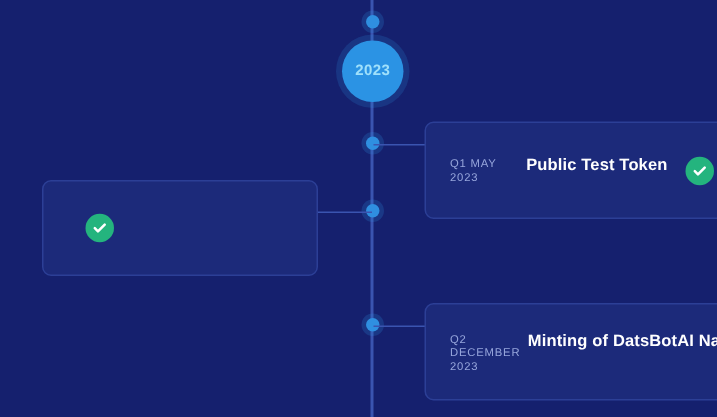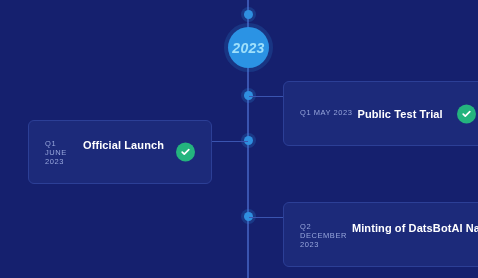--- a/index.html
+++ b/index.html
@@ -47,25 +47,24 @@
     width: 41px;
     height: 41px;
     border-radius: 50%;
     background: #2b93e4;
     display: flex;
     align-items: center;
     justify-content: center;
     box-shadow: 0 0 0 4px rgba(43,147,228,0.18);
   }
   .year-badge span {
-    font-size: 14px;
+    font-size: 10px;
     font-weight: bold;
     letter-spacing: 0.3px;
     color: #9fe0fb;
-    font-style: italic;
   }
 
   
   .connector {
     position: absolute;
     height: 1px;
     background: #3a54b0;
   }
   .conn-right-a { left: 249px; top: 95.5px;  width: 36px; }
   .conn-left-b  { left: 196px; top: 140.5px; width: 52px; }
@@ -141,36 +140,32 @@
   <div class="connector conn-right-c"></div>
 
   <div class="year-badge">
     <span>2023</span>
   </div>
 
   <div class="card card-public">
     <div class="card-inner">
       <div class="card-text">
         <div class="card-date">Q1 MAY 2023</div>
-        <div class="card-title">Public Test Trial</div>
+        <div class="card-title">Public Test Token</div>
       </div>
       <div class="check">
         <svg width="11" height="11" viewBox="0 0 11 11" aria-hidden="true">
           <path d="M2.2 5.6 L4.3 7.7 L8.8 3.2" fill="none" stroke="#ffffff" stroke-width="1.7" stroke-linecap="round" stroke-linejoin="round"></path>
         </svg>
       </div>
     </div>
   </div>
 
   <div class="card card-official">
     <div class="card-inner">
-      <div class="card-text">
-        <div class="card-date">Q1 JUNE 2023</div>
-        <div class="card-title">Official Launch</div>
-      </div>
       <div class="check">
         <svg width="11" height="11" viewBox="0 0 11 11" aria-hidden="true">
           <path d="M2.2 5.6 L4.3 7.7 L8.8 3.2" fill="none" stroke="#ffffff" stroke-width="1.7" stroke-linecap="round" stroke-linejoin="round"></path>
         </svg>
       </div>
     </div>
   </div>
 
   <div class="card card-minting">
     <div class="card-inner">

